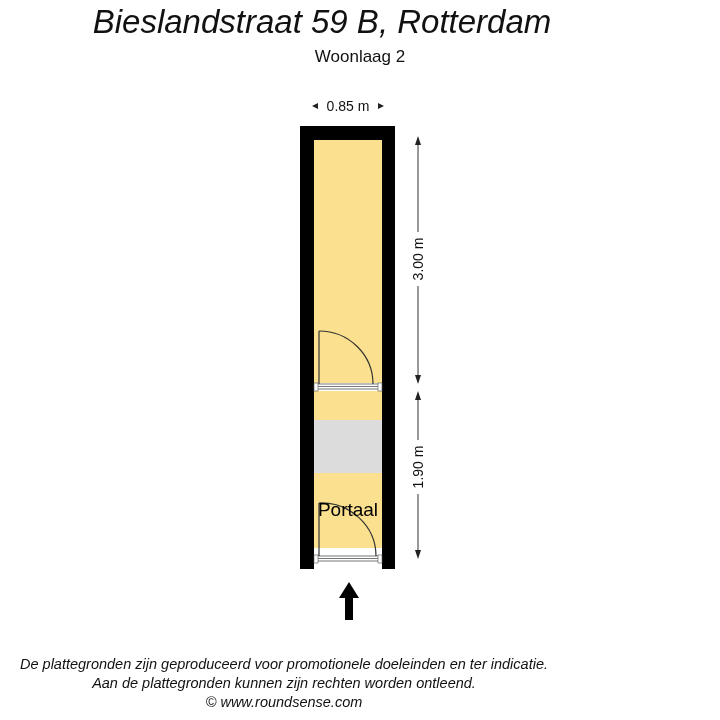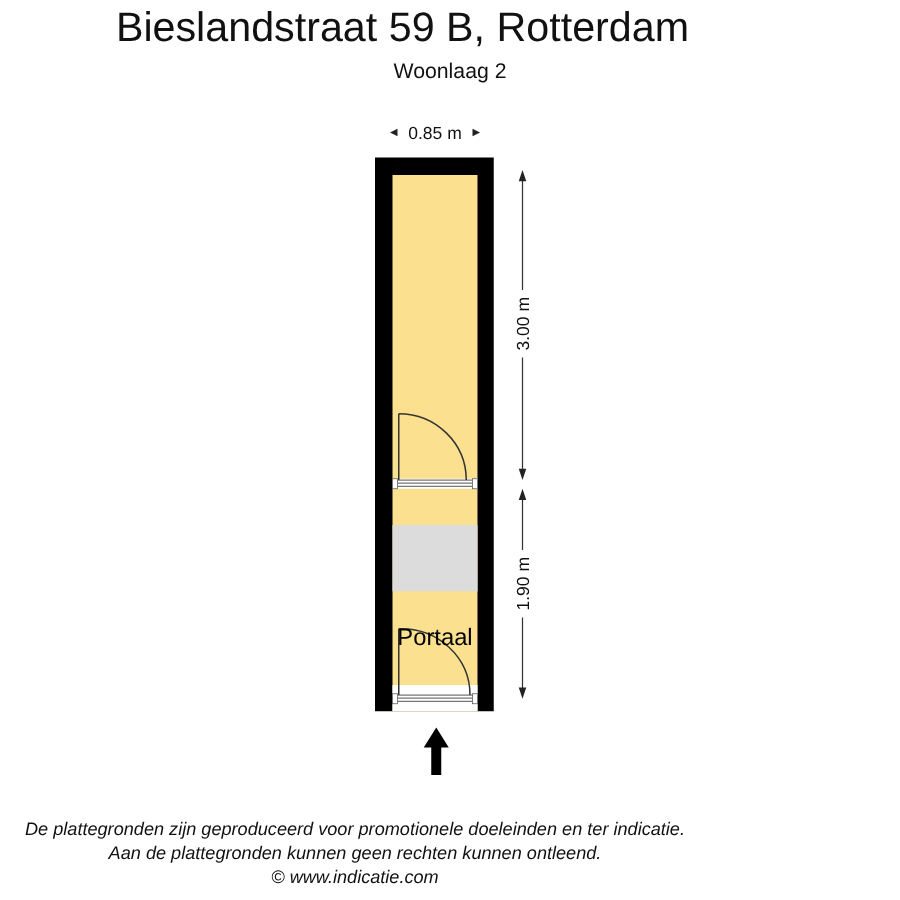--- a/index.html
+++ b/index.html
@@ -1,17 +1,17 @@
 <!DOCTYPE html>
 <html><head>
 <meta charset="utf-8">
 <style>
   html, body { margin:0; padding:0; background:#ffffff; }
   body { width:720px; height:720px; position:relative; overflow:hidden; font-family:"Liberation Sans", sans-serif; color:#111; }
-  .title { position:absolute; left:0; width:644px; top:2px; text-align:center; font-size:33px; line-height:40px; }
+  .title { position:absolute; left:0; width:644px; top:2px; text-align:center; font-size:33px; line-height:40px;font-style:italic; }
   .subtitle { position:absolute; left:0; width:720px; top:46px; text-align:center; font-size:17px; line-height:22px; }
   .footer { position:absolute; left:0; width:568px; top:655px; text-align:center; font-style:italic; font-size:14.5px; line-height:19px; }
   .footer div { white-space:nowrap; }
   svg.plan { position:absolute; left:0; top:0; }
   .dimtext { font-family:"Liberation Sans", sans-serif; font-size:14px; fill:#111; }
   .roomlabel { font-family:"Liberation Sans", sans-serif; font-size:19px; fill:#000; }
 </style>
 </head>
 <body>
 
@@ -70,15 +70,15 @@
     <polygon points="418,559 415,550 421,550" fill="#222"></polygon>
     <rect x="410" y="440" width="16" height="54" fill="#fff"></rect>
     <text class="dimtext" transform="translate(423,467) rotate(-90)" text-anchor="middle">1.90 m</text>
   </g>
 
   <polygon points="349,582 339,598 345,598 345,620 353,620 353,598 359,598" fill="#000"></polygon>
 </svg>
 
 <div class="footer">
   <div>De plattegronden zijn geproduceerd voor promotionele doeleinden en ter indicatie.</div>
-  <div>Aan de plattegronden kunnen geen rechten kunnen ontleend.</div>
-  <div>© www.indicatie.com</div>
+  <div>Aan de plattegronden kunnen zijn rechten worden ontleend.</div>
+  <div>© www.roundsense.com</div>
 </div>
 
 </body></html>

